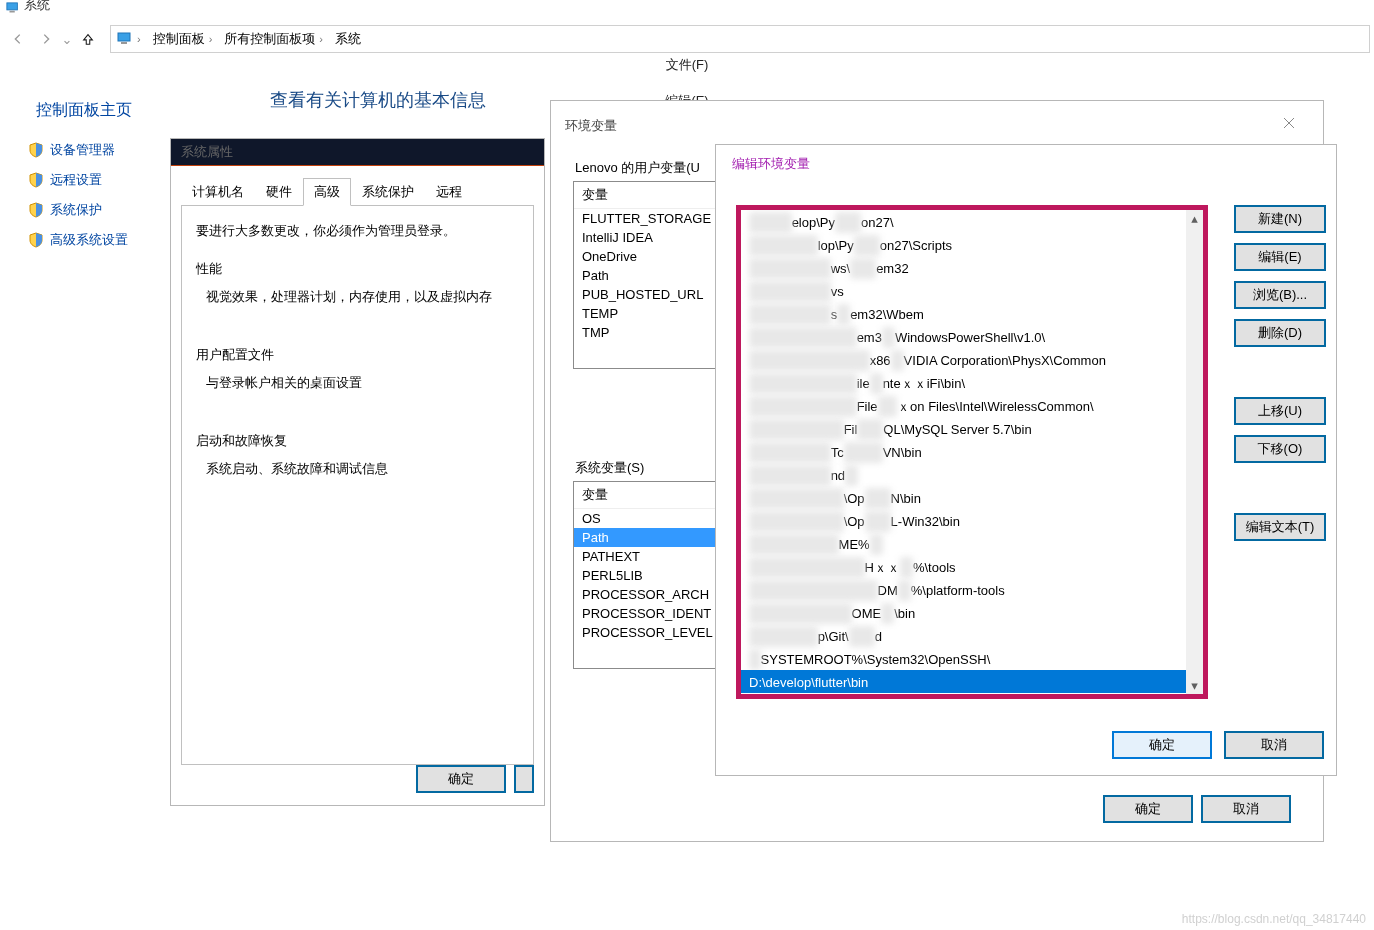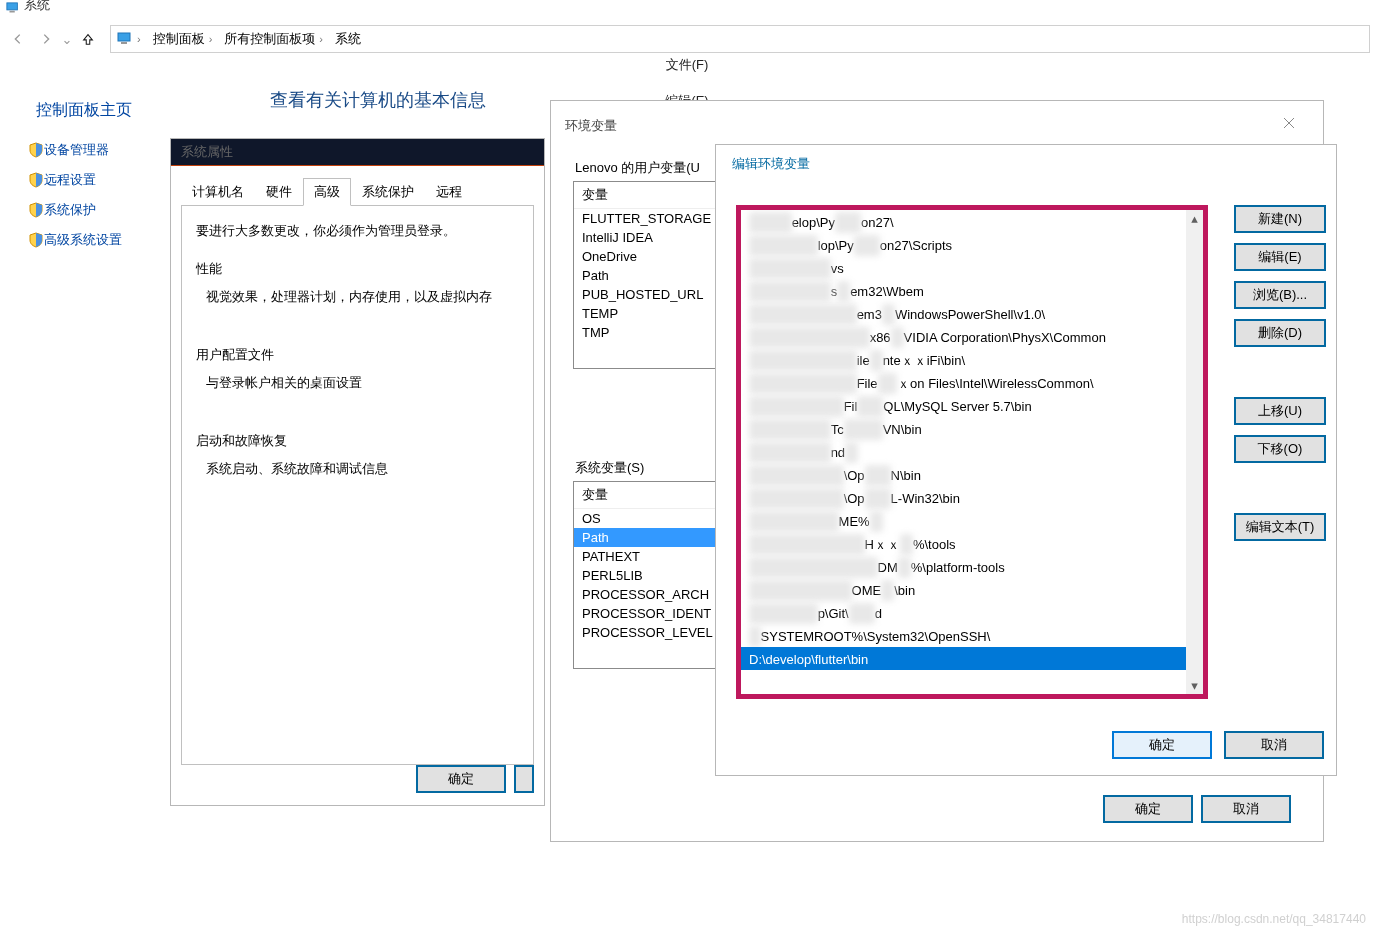--- a/index.html
+++ b/index.html
@@ -19,21 +19,21 @@
   .addressbar { flex: 1; border: 1px solid #d0d0d0; height: 28px; display: flex; align-items: center; margin-left: 8px; }
   .addressbar .seg { padding: 0 6px; display: inline-flex; align-items: center; gap: 4px; height: 100%; }
   .addressbar .seg .sep { color: #777; font-size: 11px; }
   .ico-monitor { display: inline-flex; }
 
   .menubar { position: absolute; left: 0; top: 56px; right: 0; height: 30px; display: flex; align-items: center; gap: 18px; padding: 0 14px; color: #222; flex-direction: column; }
 
   
   .leftpane { position: absolute; left: 0; top: 90px; width: 170px; padding: 10px 4px 0 28px; }
   .leftpane .hdr { color: #0045a1; font-size: 16px; margin-bottom: 14px; margin-left: 8px; }
-  .leftpane .lnk { display: flex; align-items: center; padding: 6px 0; color: #0045a1; }
+  .leftpane .lnk { display: flex; align-items: center; gap: 6px; padding: 6px 0; color: #0045a1; }
   .shield { width: 16px; height: 16px; display: inline-flex; }
 
   
   .main-heading { position: absolute; left: 270px; top: 88px; color: #194a86; font-size: 18px; font-weight: 400; }
 
   
   .dlg { position: absolute; background: #fff; border: 1px solid #b7b7b7; }
   .dlg1 { left: 170px; top: 138px; width: 375px; height: 668px; }
   .dlg1 .titlebar2 { background: #0f172a; border-bottom: 1px solid #c2410c; padding: 4px 10px; color: #666; }
   .tabs { display: flex; margin: 12px 10px 0; }
@@ -54,21 +54,21 @@
   .closebtn { width: 40px; height: 24px; display: inline-flex; align-items: center; justify-content: center; color: #888; }
   .section-lbl { margin: 14px 0 4px 24px; }
   .listbox { border: 1px solid #8b8b8b; margin: 0 22px; height: 188px; overflow: hidden; }
   .listbox .hdrow { padding: 4px 8px; border-bottom: 1px solid #eee; }
   .listbox .rw { padding: 2px 8px; }
   .listbox .rw.sel { background: #3399ff; color: #fff; }
   .dlg2 .btnrow { right: 22px; bottom: 18px; }
 
   
   .dlg3 { left: 715px; top: 144px; width: 622px; height: 632px; background: #fff; }
-  .dlg3 .dlg-title3 { padding: 10px 16px 18px; color: #0369a1; }
+  .dlg3 .dlg-title3 { padding: 10px 16px 18px; color: #a21caf; }
   .pathbox { border: 5px solid #be185d; position: absolute; left: 20px; top: 60px; width: 472px; height: 494px; overflow: hidden; }
   .pathbox .prw { padding: 2px 8px; white-space: nowrap; position: relative; line-height: 21px; height: 23px; }
   .pathbox .prw.sel { background: #0078d7; color: #fff; }
   .blur-mask { display: inline-block; background: #e8e8e8; color: #e8e8e8; filter: blur(3px); border-radius: 2px; }
   .scrollbar { position: absolute; right: 0; top: 0; bottom: 0; width: 17px; background: #f0f0f0; }
   .scrollbar .arrow { height: 17px; display: flex; align-items: center; justify-content: center; color: #606060; }
   .scrollbar .track { position: absolute; top: 17px; bottom: 17px; left: 0; right: 0; }
 
   .sidebtns { position: absolute; right: 10px; top: 60px; width: 92px; display: flex; flex-direction: column; gap: 10px; }
   .sidebtns .winbtn { width: 92px; min-width: 0; background: #e1e1e1; }
@@ -248,20 +248,21 @@
     <span class="winbtn">取消</span>
   </div>
 </div>
 
 <div class="dlg dlg3">
   <div class="dlg-title3">编辑环境变量</div>
   <div class="pathbox">
     <div id="pathrows">
         <div class="prw"><span class="blur-mask">D:\ｘｘ</span>elop\Py<span class="blur-mask">ｘｘ</span>on27\</div>
         <div class="prw"><span class="blur-mask">D:\ｘｘｘｘ</span>lop\Py<span class="blur-mask">ｘｘ</span>on27\Scripts</div>
+        <div class="prw"><span class="blur-mask">C:\ｘｘｘｘｘ</span>ws\<span class="blur-mask">ｘｘ</span>em32</div>
         <div class="prw"><span class="blur-mask">C:\ｘｘｘｘｘ</span>vs</div>
         <div class="prw"><span class="blur-mask">C:\ｘｘｘｘｘ</span>s<span class="blur-mask">ｘ</span>em32\Wbem</div>
         <div class="prw"><span class="blur-mask">C:\ｘｘｘｘｘｘｘ</span>em3<span class="blur-mask">ｘ</span>WindowsPowerShell\v1.0\</div>
         <div class="prw"><span class="blur-mask">C:\ｘｘｘｘｘｘｘｘ</span>x86<span class="blur-mask">ｘ</span>VIDIA Corporation\PhysX\Common</div>
         <div class="prw"><span class="blur-mask">C:\ｘｘｘｘｘｘｘ</span>ile<span class="blur-mask">ｘ</span>nteｘｘiFi\bin\</div>
         <div class="prw"><span class="blur-mask">C:\ｘｘｘｘｘｘｘ</span>File<span class="blur-mask">ｘc</span>ｘon Files\Intel\WirelessCommon\</div>
         <div class="prw"><span class="blur-mask">C:\ｘｘｘｘｘｘ</span>Fil<span class="blur-mask">ｘｘ</span>QL\MySQL Server 5.7\bin</div>
         <div class="prw"><span class="blur-mask">C:\ｘｘｘｘｘ</span>Tc<span class="blur-mask">ｘｘｘ</span>VN\bin</div>
         <div class="prw"><span class="blur-mask">C:\ｘｘｘｘｘ</span>nd<span class="blur-mask">ｘ</span></div>
         <div class="prw"><span class="blur-mask">D:\ｘｘｘｘｘｘ</span>\Op<span class="blur-mask">ｘｘ</span>N\bin</div>

